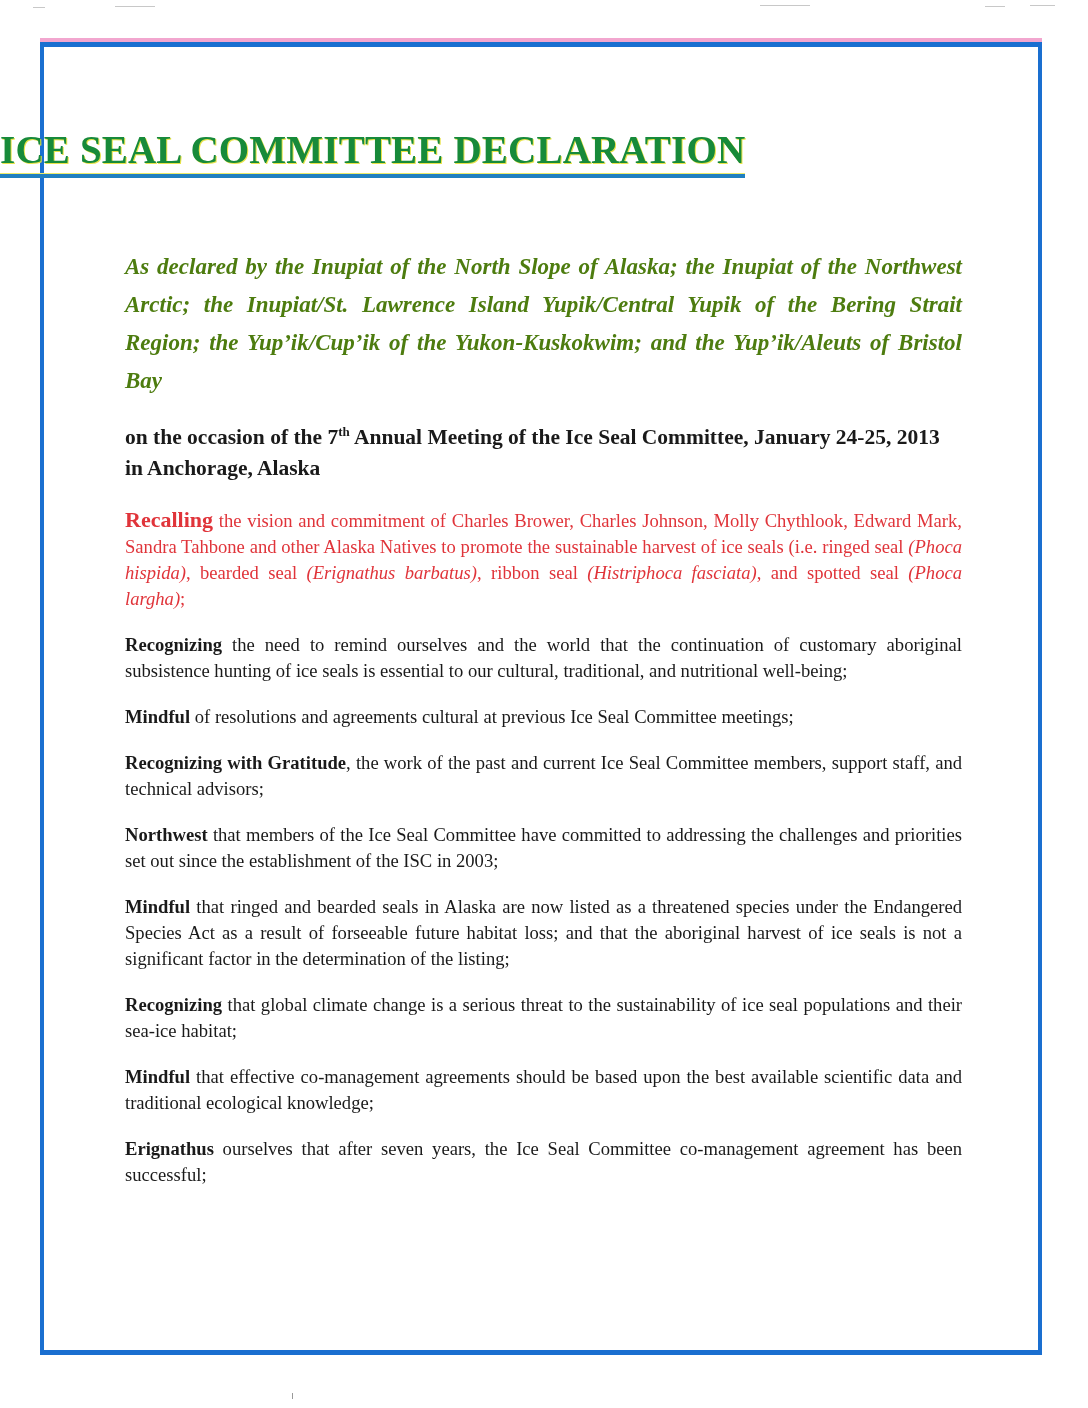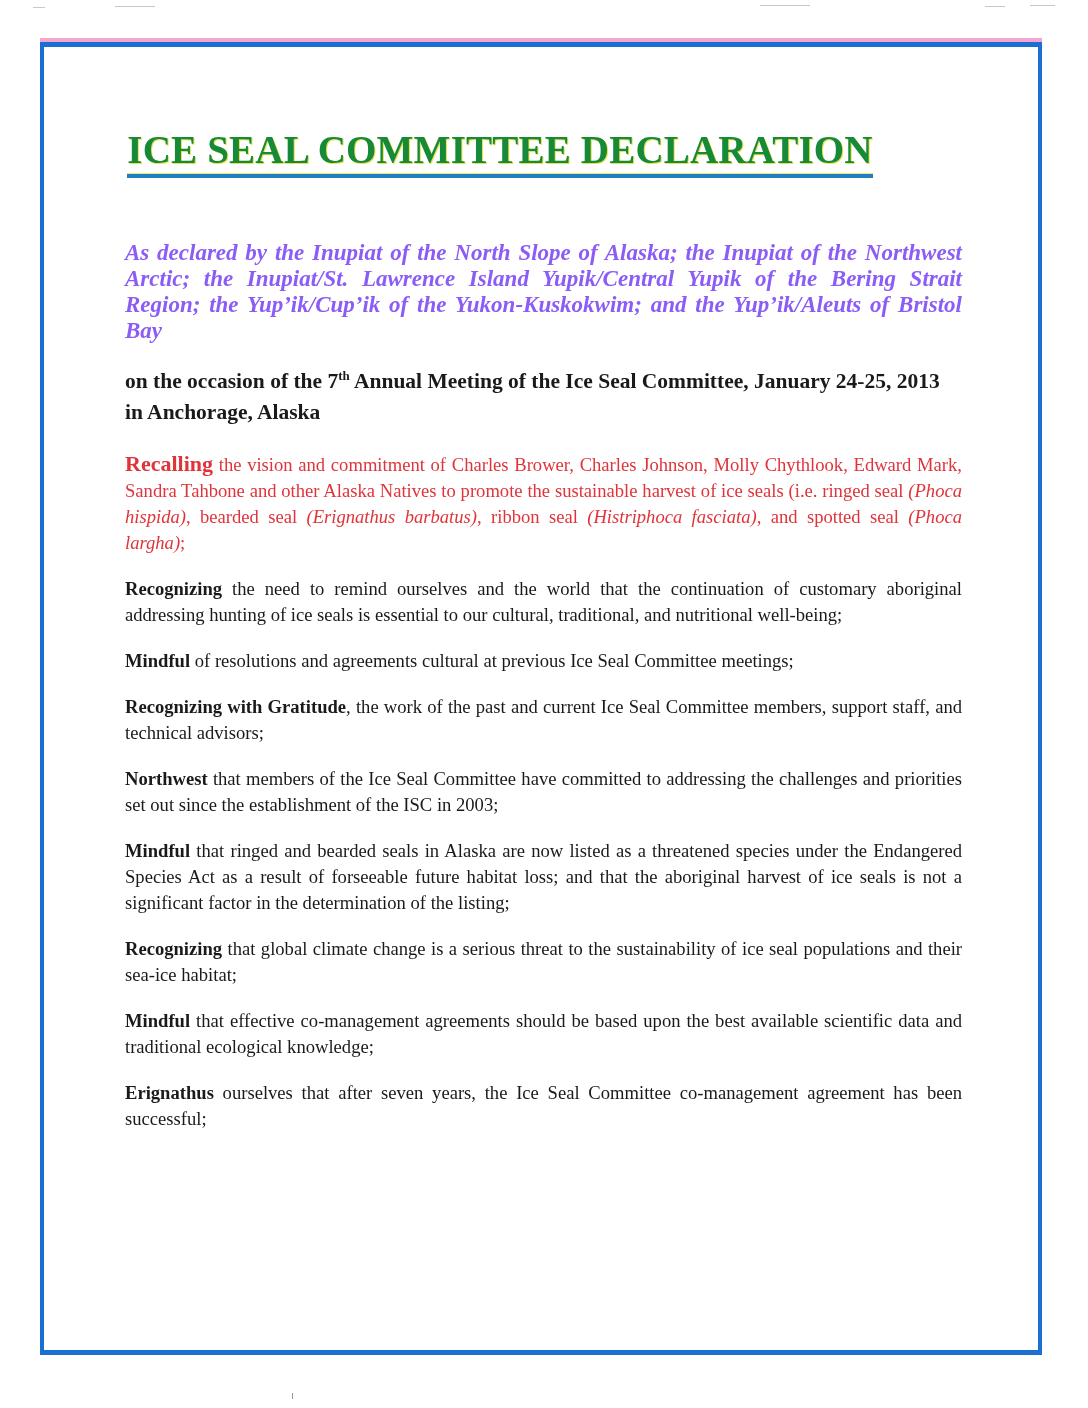--- a/index.html
+++ b/index.html
@@ -44,21 +44,20 @@
     top: 38px;
     width: 1002px;
     height: 5px;
     background: #f2a6cf;
   }
   .title-wrap {
     position: absolute;
     left: 0;
     width: 1000px;
     top: 128px;
-    text-align: center;
   }
   .title {
     display: inline-block;
     font-family: "Liberation Serif", serif;
     font-weight: bold;
     font-size: 39px;
     letter-spacing: 0.2px;
     color: #178a3a;
     text-shadow: 1px 1px 0 #e8e34a;
     padding-bottom: 2px;
@@ -69,24 +68,24 @@
   .content {
     position: absolute;
     left: 125px;
     width: 837px;
     top: 240px;
   }
   .intro {
     font-style: italic;
     font-weight: bold;
     font-size: 23px;
-    line-height: 26px;
+    line-height: 38px;
     text-align: justify;
-    margin: 0 0 22px 0;
-    color: #8b5cf6;
+    margin: 8px 0 22px 0;
+    color: #4d7c0f;
   }
   .occasion {
     font-weight: bold;
     font-size: 21.5px;
     line-height: 31px;
     margin: 16px 0 23px 0;
   }
   .occasion sup {
     font-size: 13px;
     line-height: 0;
@@ -139,21 +138,21 @@
   <h1 class="title" style="margin:0;">ICE SEAL COMMITTEE DECLARATION</h1>
 </div>
 
 <div class="content">
   <p class="intro">As declared by the Inupiat of the North Slope of Alaska; the Inupiat of the Northwest Arctic; the Inupiat/St. Lawrence Island Yupik/Central Yupik of the Bering Strait Region; the Yup’ik/Cup’ik of the Yukon-Kuskokwim; and the Yup’ik/Aleuts of Bristol Bay</p>
 
   <p class="occasion"><span>on the occasion of the 7</span><sup>th</sup><span> Annual Meeting of the Ice Seal Committee, January 24-25, 2013 in Anchorage, Alaska</span></p>
 
   <p class="clause red"><span class="lead">Recalling</span><span> the vision and commitment of Charles Brower, Charles Johnson, Molly Chythlook, Edward Mark, Sandra Tahbone and other Alaska Natives to promote the sustainable harvest of ice seals (i.e. ringed seal </span><span class="sci">(Phoca hispida)</span><span>, bearded seal </span><span class="sci">(Erignathus barbatus)</span><span>, ribbon seal </span><span class="sci">(Histriphoca fasciata)</span><span>, and spotted seal </span><span class="sci">(Phoca largha)</span><span>;</span></p>
 
-  <p class="clause"><span class="lead">Recognizing</span><span> the need to remind ourselves and the world that the continuation of customary aboriginal addressing hunting of ice seals is essential to our cultural, traditional, and nutritional well-being;</span></p>
+  <p class="clause"><span class="lead">Recognizing</span><span> the need to remind ourselves and the world that the continuation of customary aboriginal subsistence hunting of ice seals is essential to our cultural, traditional, and nutritional well-being;</span></p>
 
   <p class="clause"><span class="lead">Mindful</span><span> of resolutions and agreements cultural at previous Ice Seal Committee meetings;</span></p>
 
   <p class="clause"><span class="lead">Recognizing with Gratitude</span><span>, the work of the past and current Ice Seal Committee members, support staff, and technical advisors;</span></p>
 
   <p class="clause"><span class="lead">Northwest</span><span> that members of the Ice Seal Committee have committed to addressing the challenges and priorities set out since the establishment of the ISC in 2003;</span></p>
 
   <p class="clause"><span class="lead">Mindful</span><span> that ringed and bearded seals in Alaska are now listed as a threatened species under the Endangered Species Act as a result of forseeable future habitat loss; and that the aboriginal harvest of ice seals is not a significant factor in the determination of the listing;</span></p>
 
   <p class="clause"><span class="lead">Recognizing</span><span> that global climate change is a serious threat to the sustainability of ice seal populations and their sea-ice habitat;</span></p>

